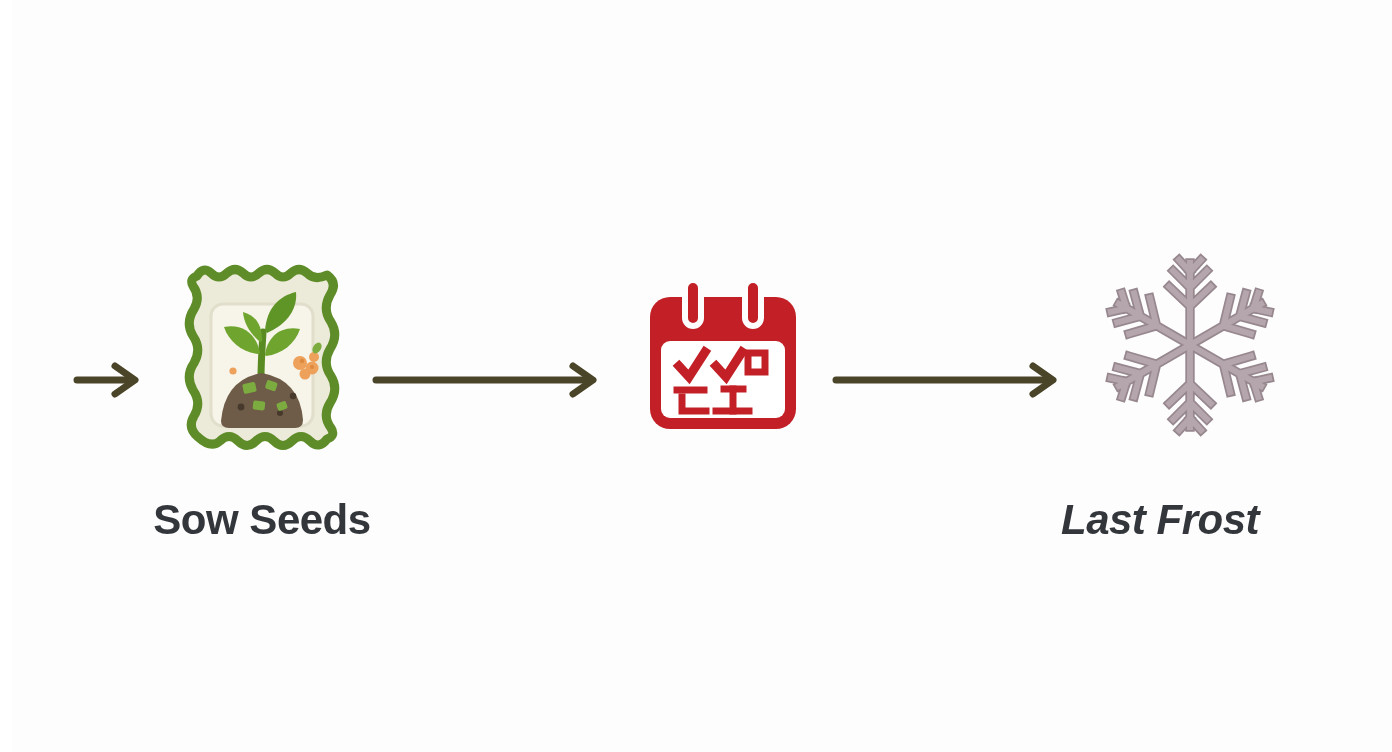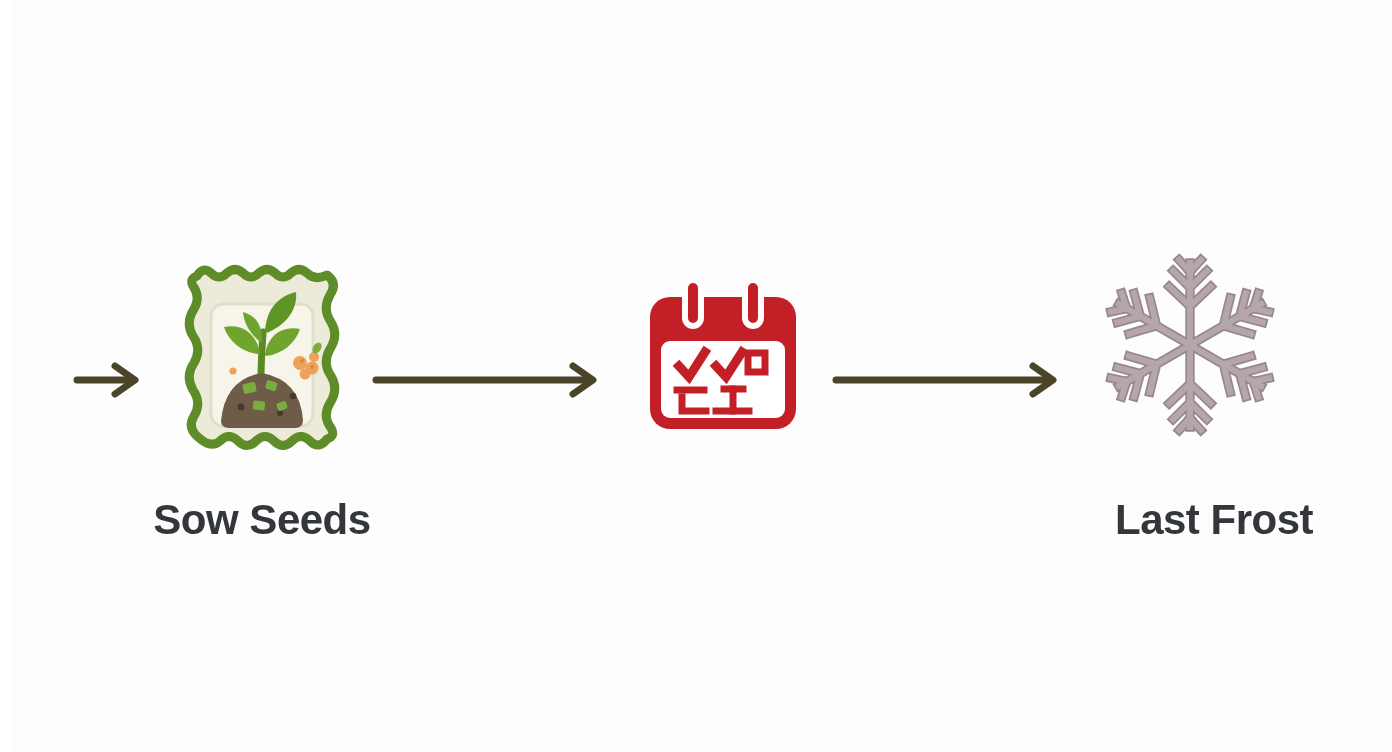--- a/index.html
+++ b/index.html
@@ -57,21 +57,21 @@
     top:496px;
     text-align:center;
     font-size:42px;
     font-weight:700;
     letter-spacing:-0.5px;
     color:var(--label-text,#33363b);
     white-space:nowrap;
   }
   #label-sow{left:75px;width:350px;}
   #label-wait{left:531px;width:352px;}
-  #label-frost{left:1027px;width:350px;}
+  #label-frost{left:973px;width:350px;font-style:italic;}
 </style>
 </head>
 <body>
 
 <div class="stage">
 
   <svg id="arrow-entry" class="abs" width="78" height="42" viewBox="0 0 78 42">
     <path class="arrow-stroke" d="M 5 21 L 54 21"></path>
     <path class="arrow-stroke" d="M 43 7 L 63 21 L 43 35"></path>
   </svg>

